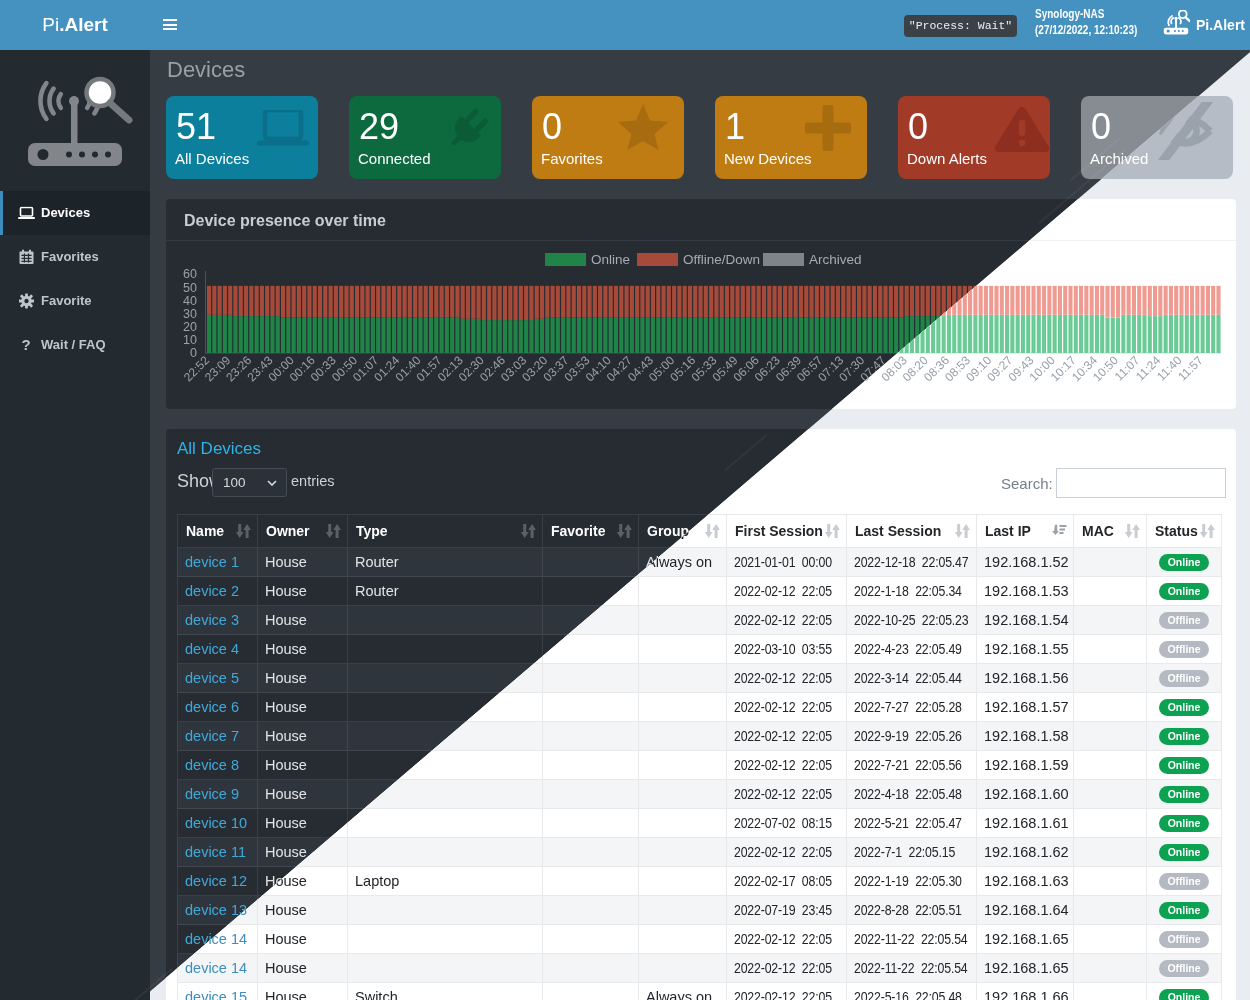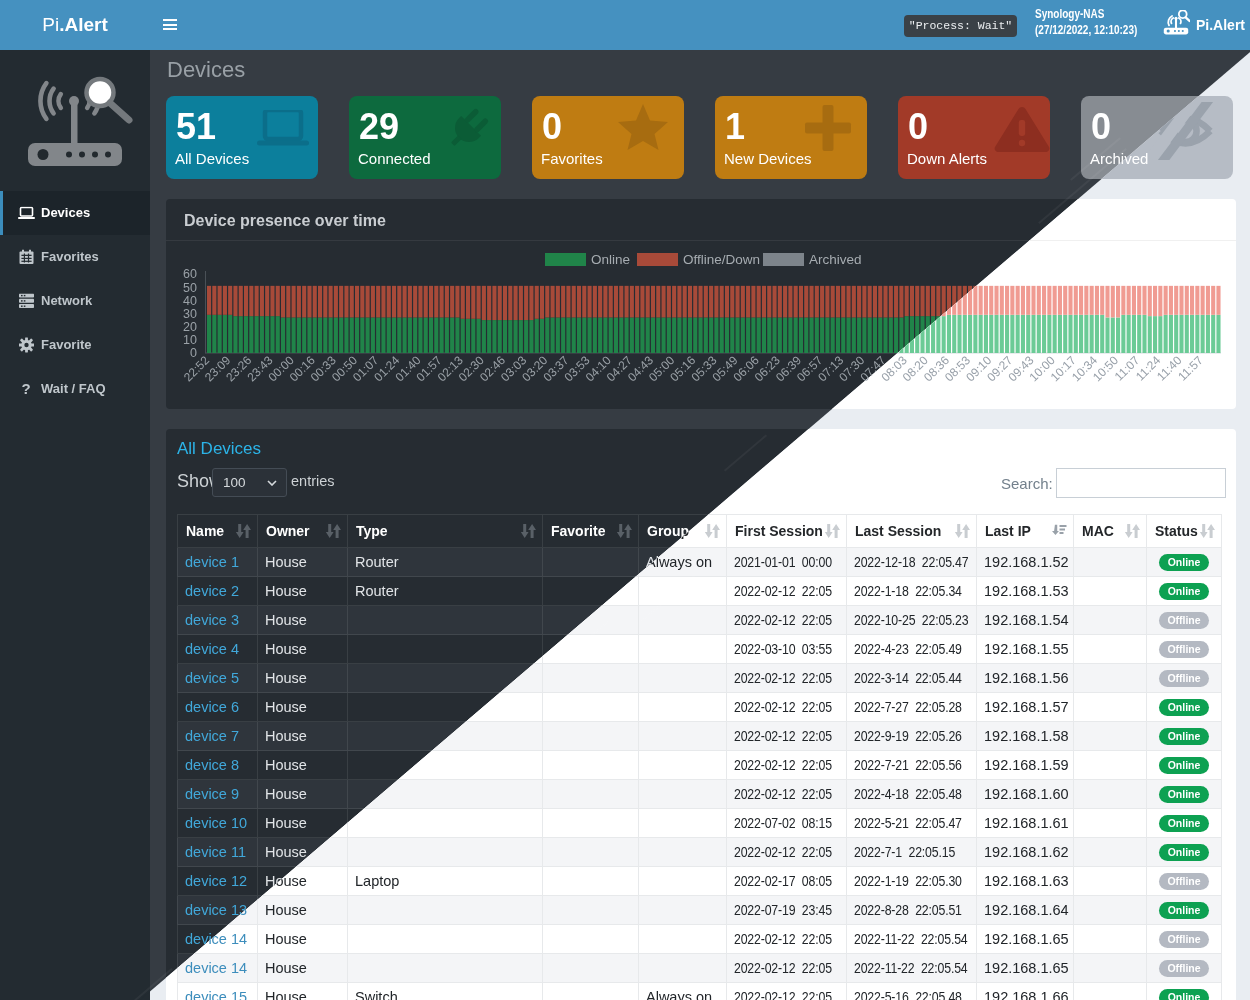--- a/index.html
+++ b/index.html
@@ -16,21 +16,21 @@
 .sbar{position:absolute;left:0;top:50px;width:150px;height:950px;background:#232b31}
 .menu{position:absolute;left:0;top:141px;width:150px}
 .mi{position:relative;height:44px;line-height:44px;color:#bfc6cb;font-size:13px;font-weight:700}
 .mi.act{background:#1c242a;border-left:3px solid #3c8dbc;color:#fff}
 .mi.act .mico{left:14px}
 .mico{position:absolute;left:17px;top:50%;transform:translateY(-50%);width:18px;text-align:center;line-height:0}
 .mlab{position:absolute;left:41px;white-space:nowrap}
 .mi.act .mlab{left:38px}
 .ptitle{position:absolute;left:167px;top:57px;font-size:22px}
 .card{position:absolute;top:96px;width:152px;height:83px;border-radius:8px;color:#fff}
-.cnum{position:absolute;left:10px;top:10px;font-size:36px;font-weight:700}
+.cnum{position:absolute;left:10px;top:10px;font-size:36px;font-weight:400}
 .clab{position:absolute;left:9px;top:54px;font-size:15px}
 .cicon{position:absolute;line-height:0}
 .panel{position:absolute;border-radius:4px}
 .chtitle{position:absolute;left:18px;top:13px;font-size:16px;font-weight:700}
 .leg{position:absolute;height:14px;line-height:14px;white-space:nowrap}
 .sw{display:inline-block;width:41px;height:13px;vertical-align:-2px}
 .lt{font-size:13.5px;margin-left:5px}
 .atitle{position:absolute;left:11px;top:10px;font-size:17px}
 .shlab{position:absolute;left:11px;top:45px;font-size:18px;line-height:14px}
 .entlab{position:absolute;left:125px;top:45px;font-size:14.5px;line-height:14px}
@@ -131,34 +131,20 @@
               <rect x="10" y="0" width="2" height="3.5" fill="#bfc6cb"></rect>
               <g fill="#232b31">
                 <rect x="2.4" y="5.2" width="10.2" height="1.3"></rect>
                 <rect x="4.8" y="4" width="1.2" height="9"></rect>
                 <rect x="8.9" y="4" width="1.2" height="9"></rect>
                 <rect x="2.4" y="8.3" width="10.2" height="1.2"></rect>
                 <rect x="2.4" y="11.2" width="10.2" height="1.2"></rect>
               </g>
             </svg></span>
           <span class="mlab">Favorites</span>
-        </div>
-        <div class="mi">
-          <span class="mico"><svg width="15" height="15" viewBox="0 0 15 15">
-              <rect x="0" y="0" width="15" height="4" rx="0.8" fill="#bfc6cb"></rect>
-              <rect x="2" y="1.4" width="1.6" height="1.4" fill="#232b31"></rect>
-              <rect x="4.8" y="1.4" width="1.6" height="1.4" fill="#232b31"></rect>
-              <rect x="0" y="5.3" width="15" height="4" rx="0.8" fill="#bfc6cb"></rect>
-              <rect x="2" y="6.699999999999999" width="1.6" height="1.4" fill="#232b31"></rect>
-              <rect x="4.8" y="6.699999999999999" width="1.6" height="1.4" fill="#232b31"></rect>
-              <rect x="0" y="10.6" width="15" height="4" rx="0.8" fill="#bfc6cb"></rect>
-              <rect x="2" y="12.0" width="1.6" height="1.4" fill="#232b31"></rect>
-              <rect x="4.8" y="12.0" width="1.6" height="1.4" fill="#232b31"></rect>
-            </svg></span>
-          <span class="mlab">Network</span>
         </div>
         <div class="mi">
           <span class="mico"><svg width="15" height="15" viewBox="0 0 15 15">
               <rect x="6.1" y="-0.5" width="2.8" height="4" rx="0.7" fill="#bfc6cb" transform="rotate(0 7.5 7.5)"></rect>
               <rect x="6.1" y="-0.5" width="2.8" height="4" rx="0.7" fill="#bfc6cb" transform="rotate(45 7.5 7.5)"></rect>
               <rect x="6.1" y="-0.5" width="2.8" height="4" rx="0.7" fill="#bfc6cb" transform="rotate(90 7.5 7.5)"></rect>
               <rect x="6.1" y="-0.5" width="2.8" height="4" rx="0.7" fill="#bfc6cb" transform="rotate(135 7.5 7.5)"></rect>
               <rect x="6.1" y="-0.5" width="2.8" height="4" rx="0.7" fill="#bfc6cb" transform="rotate(180 7.5 7.5)"></rect>
               <rect x="6.1" y="-0.5" width="2.8" height="4" rx="0.7" fill="#bfc6cb" transform="rotate(225 7.5 7.5)"></rect>
               <rect x="6.1" y="-0.5" width="2.8" height="4" rx="0.7" fill="#bfc6cb" transform="rotate(270 7.5 7.5)"></rect>

